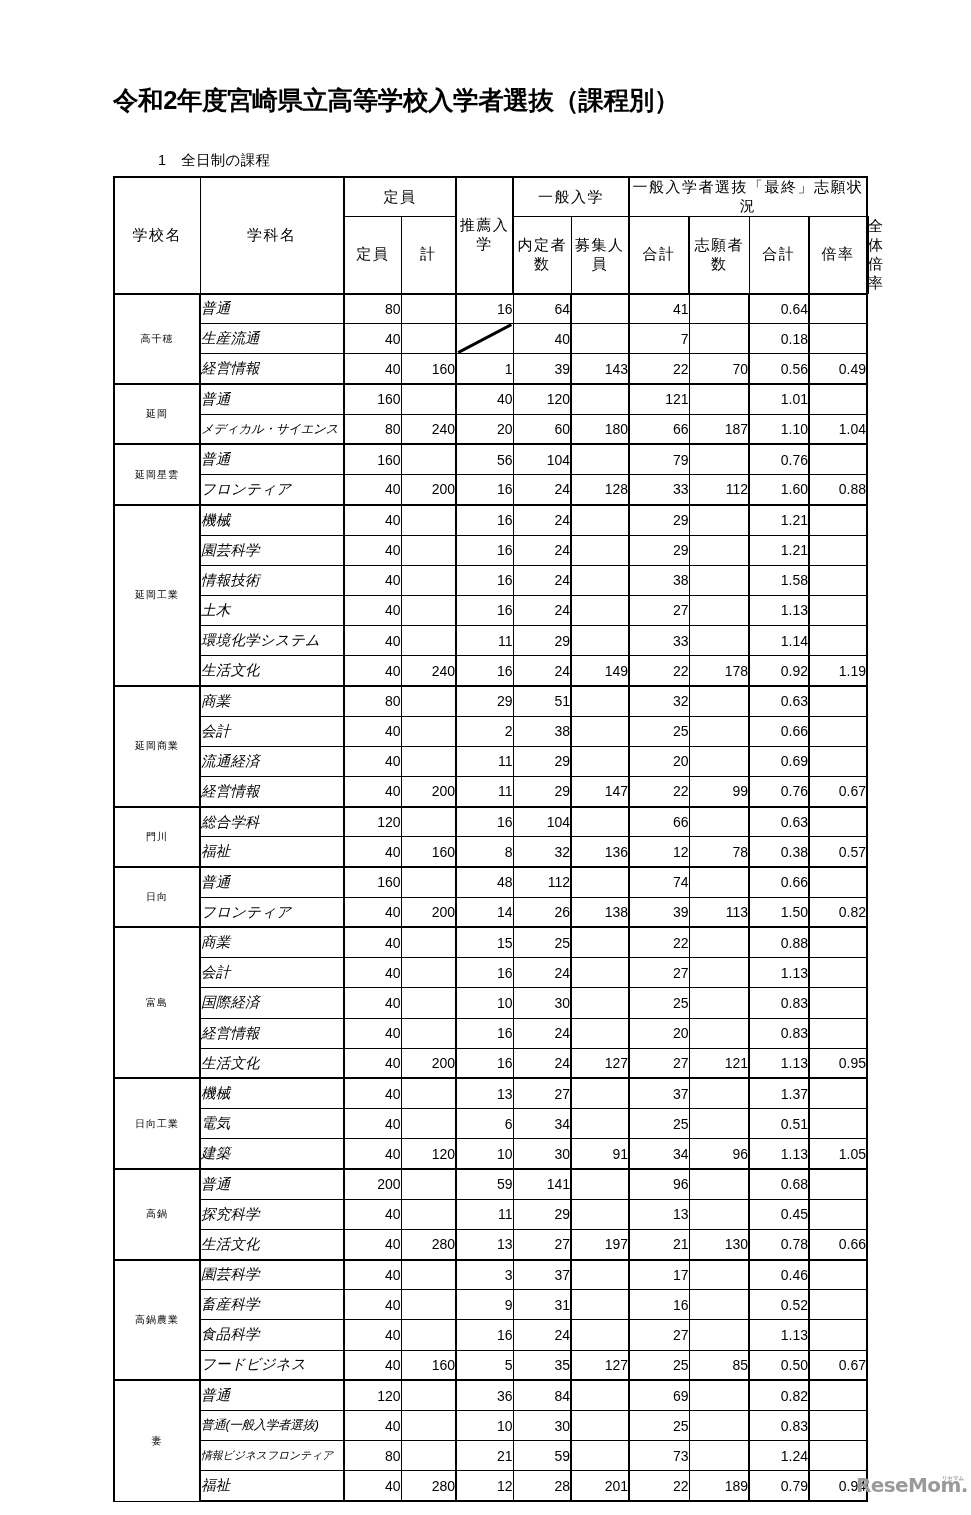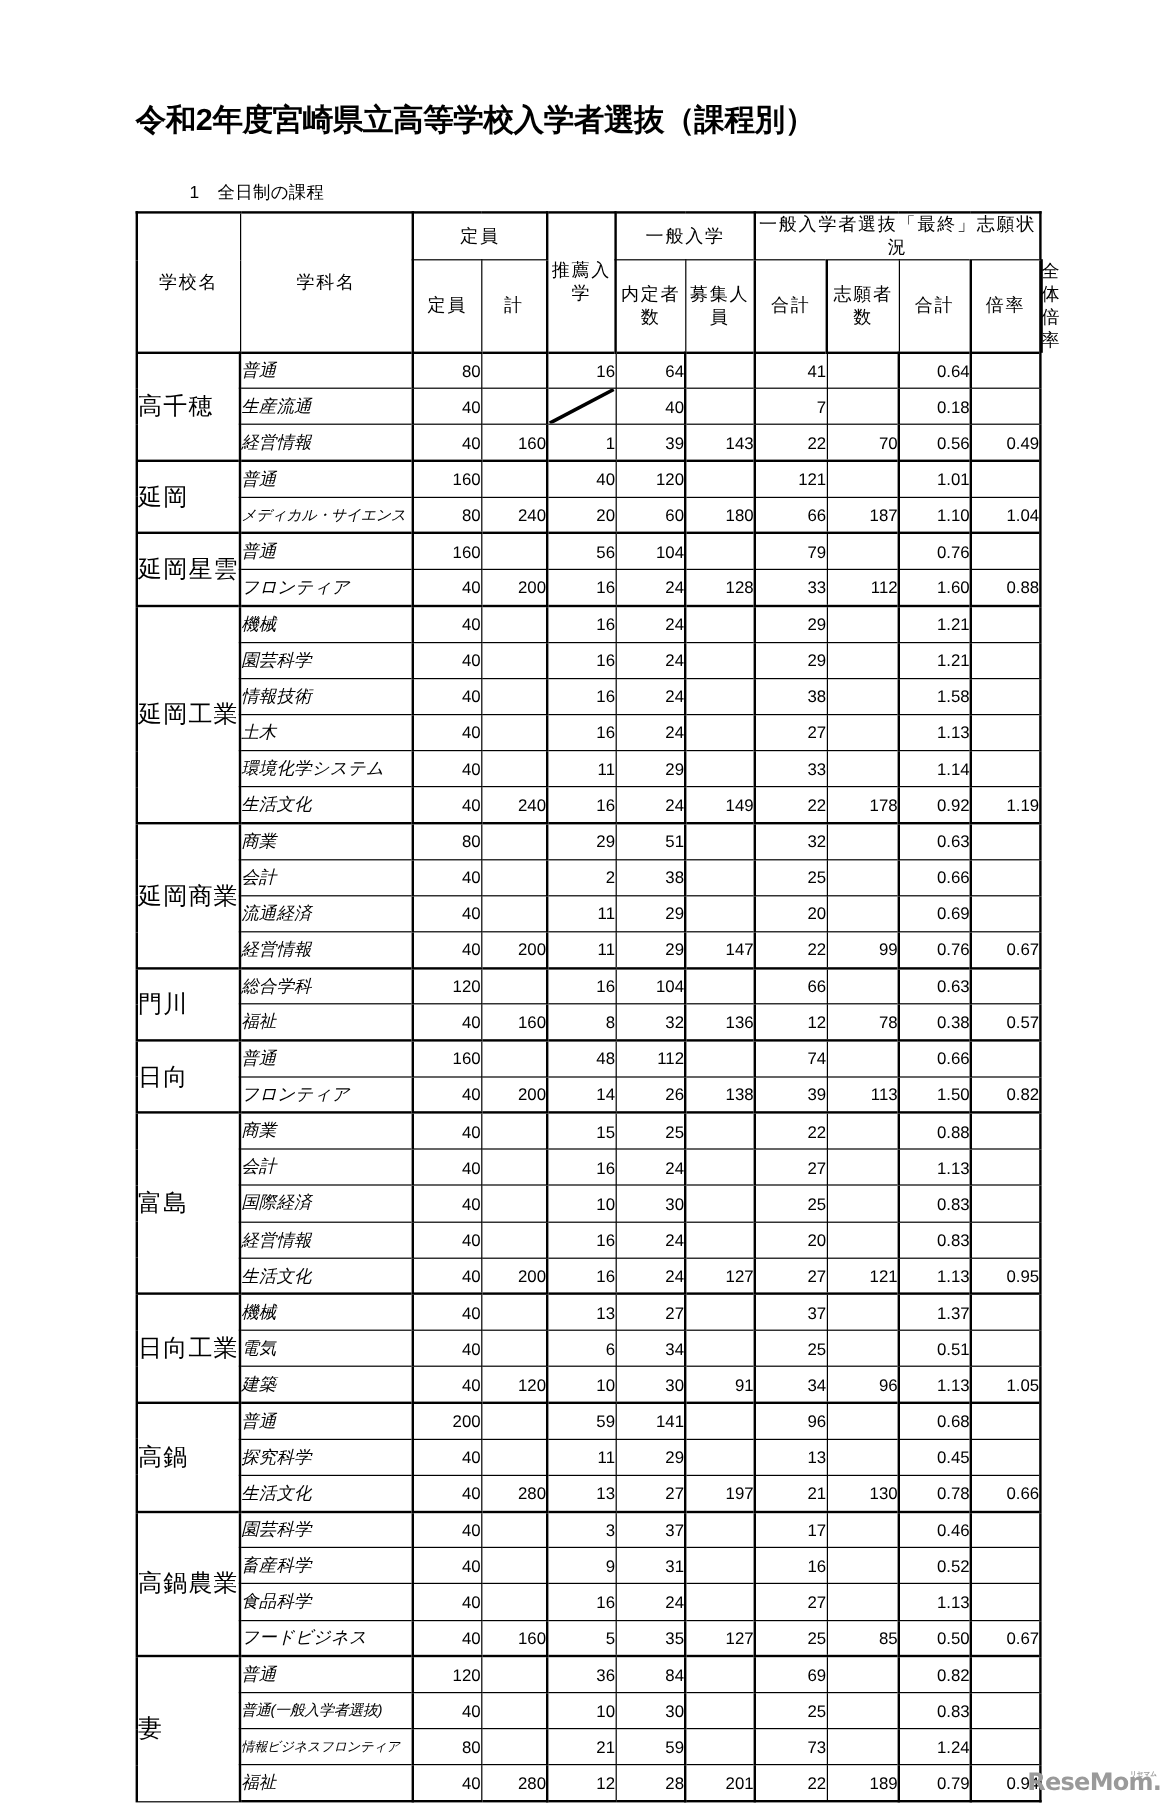--- a/index.html
+++ b/index.html
@@ -89,21 +89,22 @@
   .gsep-r { border-right: 2.4px solid #000 !important; }
   .top-thick { border-top: 2.4px solid #000 !important; }
   .bot-thick { border-bottom: 2.4px solid #000 !important; }
 
   
   #main-table tbody td {
     height: 30.2px;
     vertical-align: middle;
   }
   td.school {
-    font-size: 20px;
+    text-align: center;
+    font-size: 10px;
     letter-spacing: 1px;
     border-right: 2.4px solid #000 !important;
   }
   td.dept {
     text-align: left;
     padding-left: 5px;
     font-size: 14.5px;
     letter-spacing: 0.2px;
     border-right: 2.4px solid #000 !important;
     white-space: nowrap;

